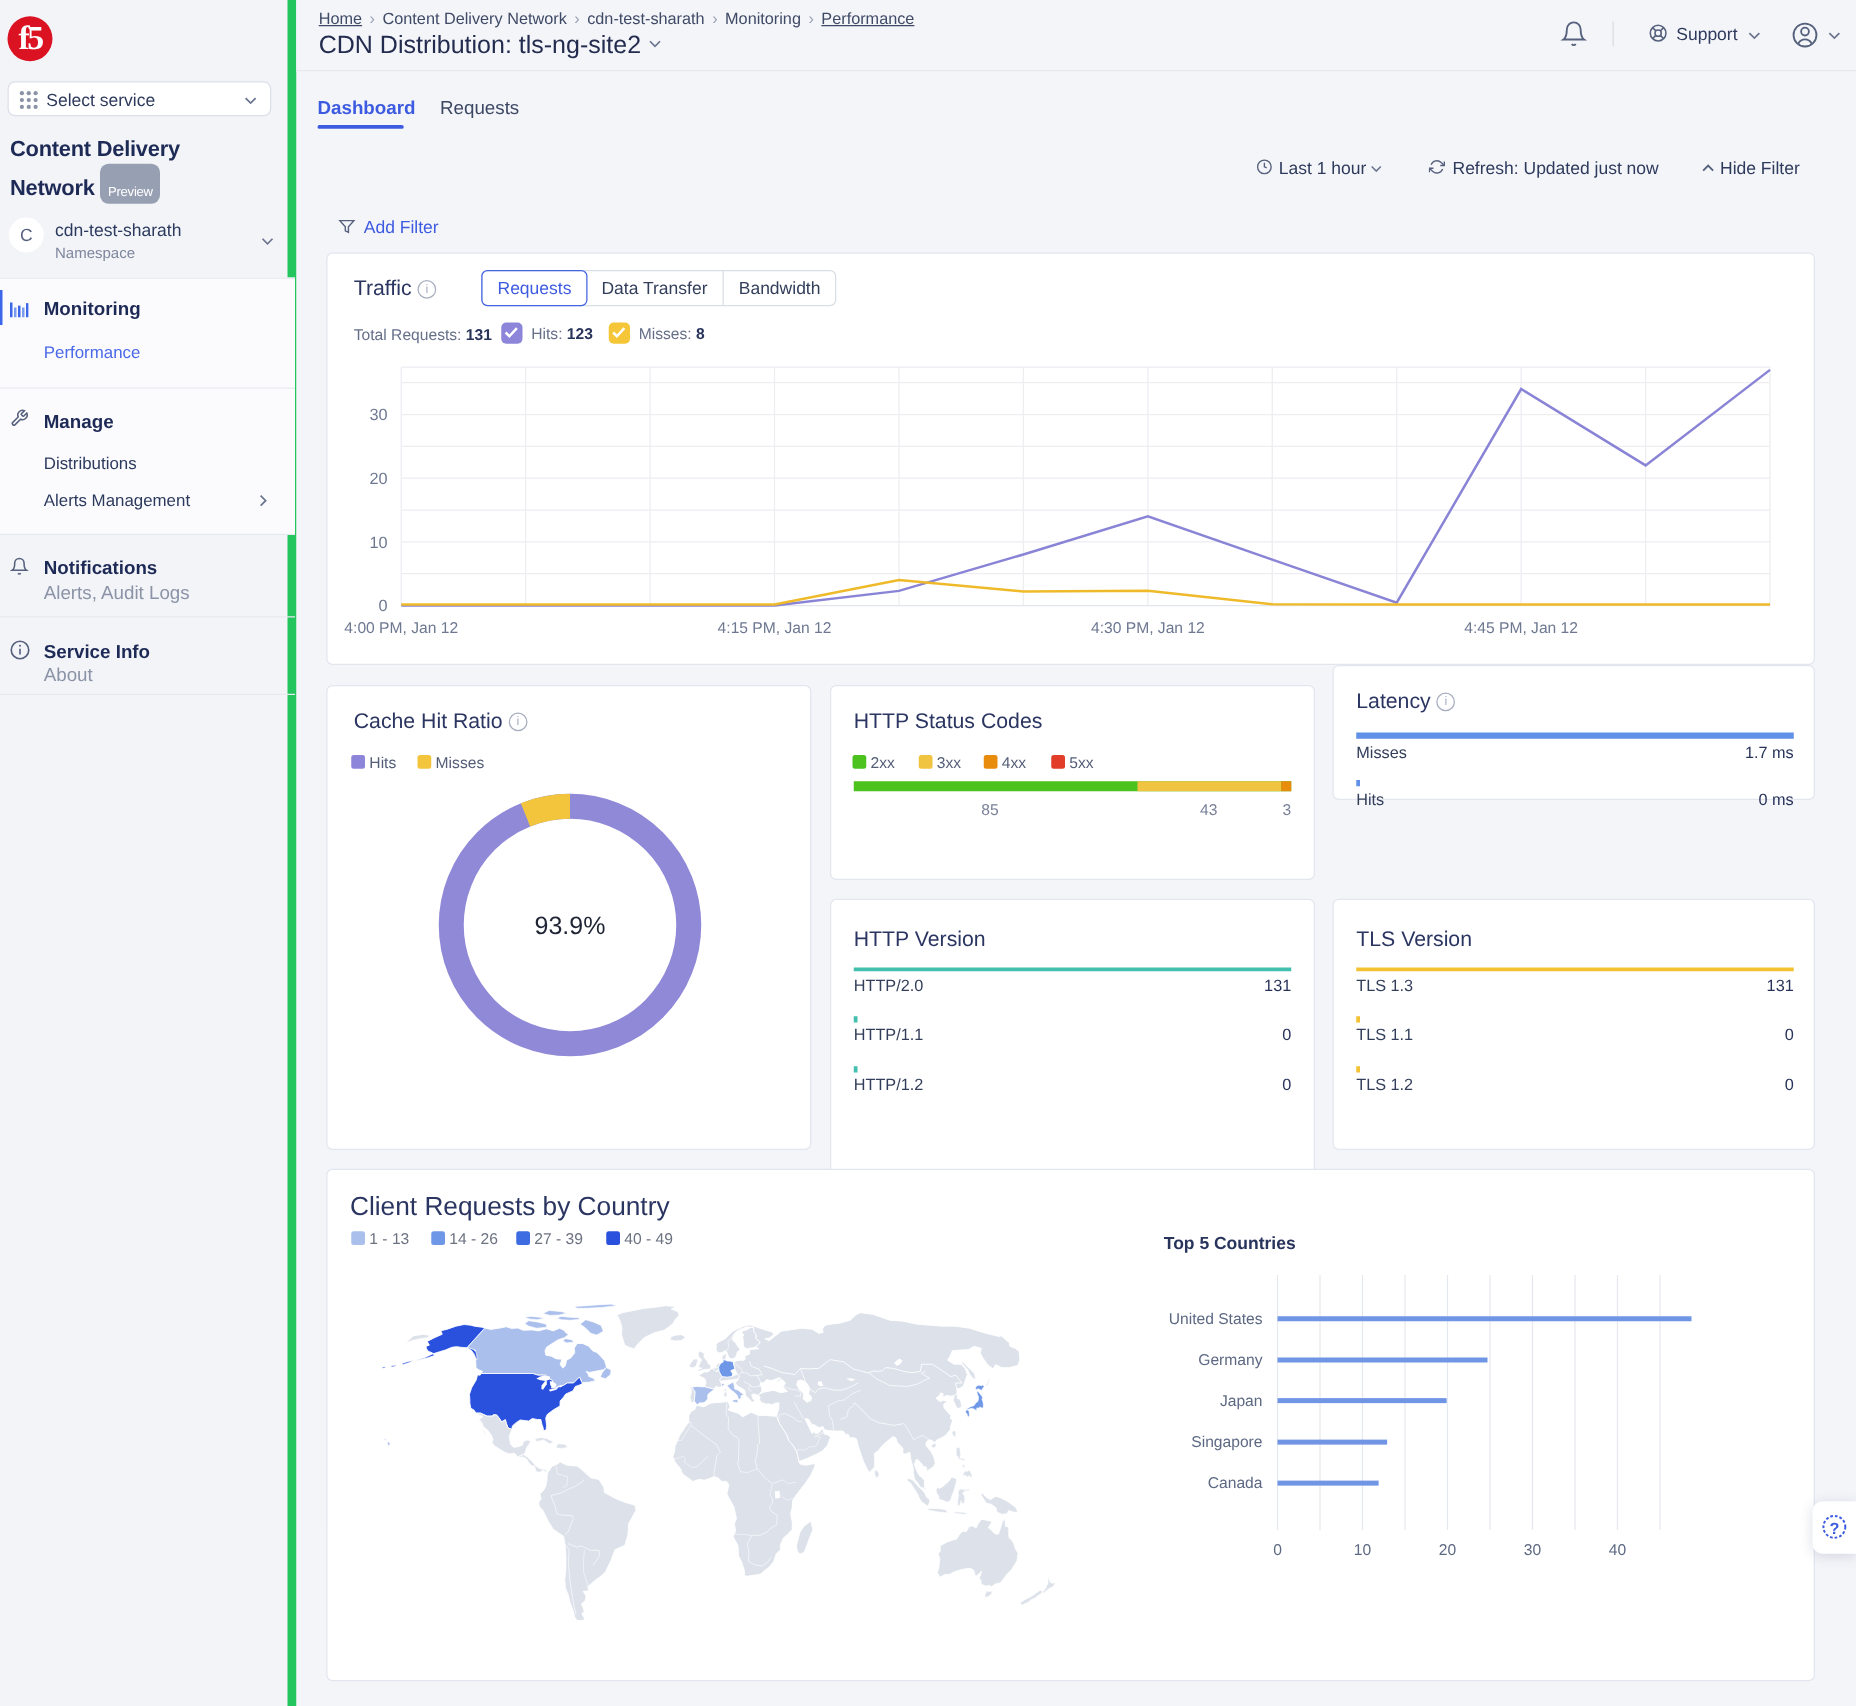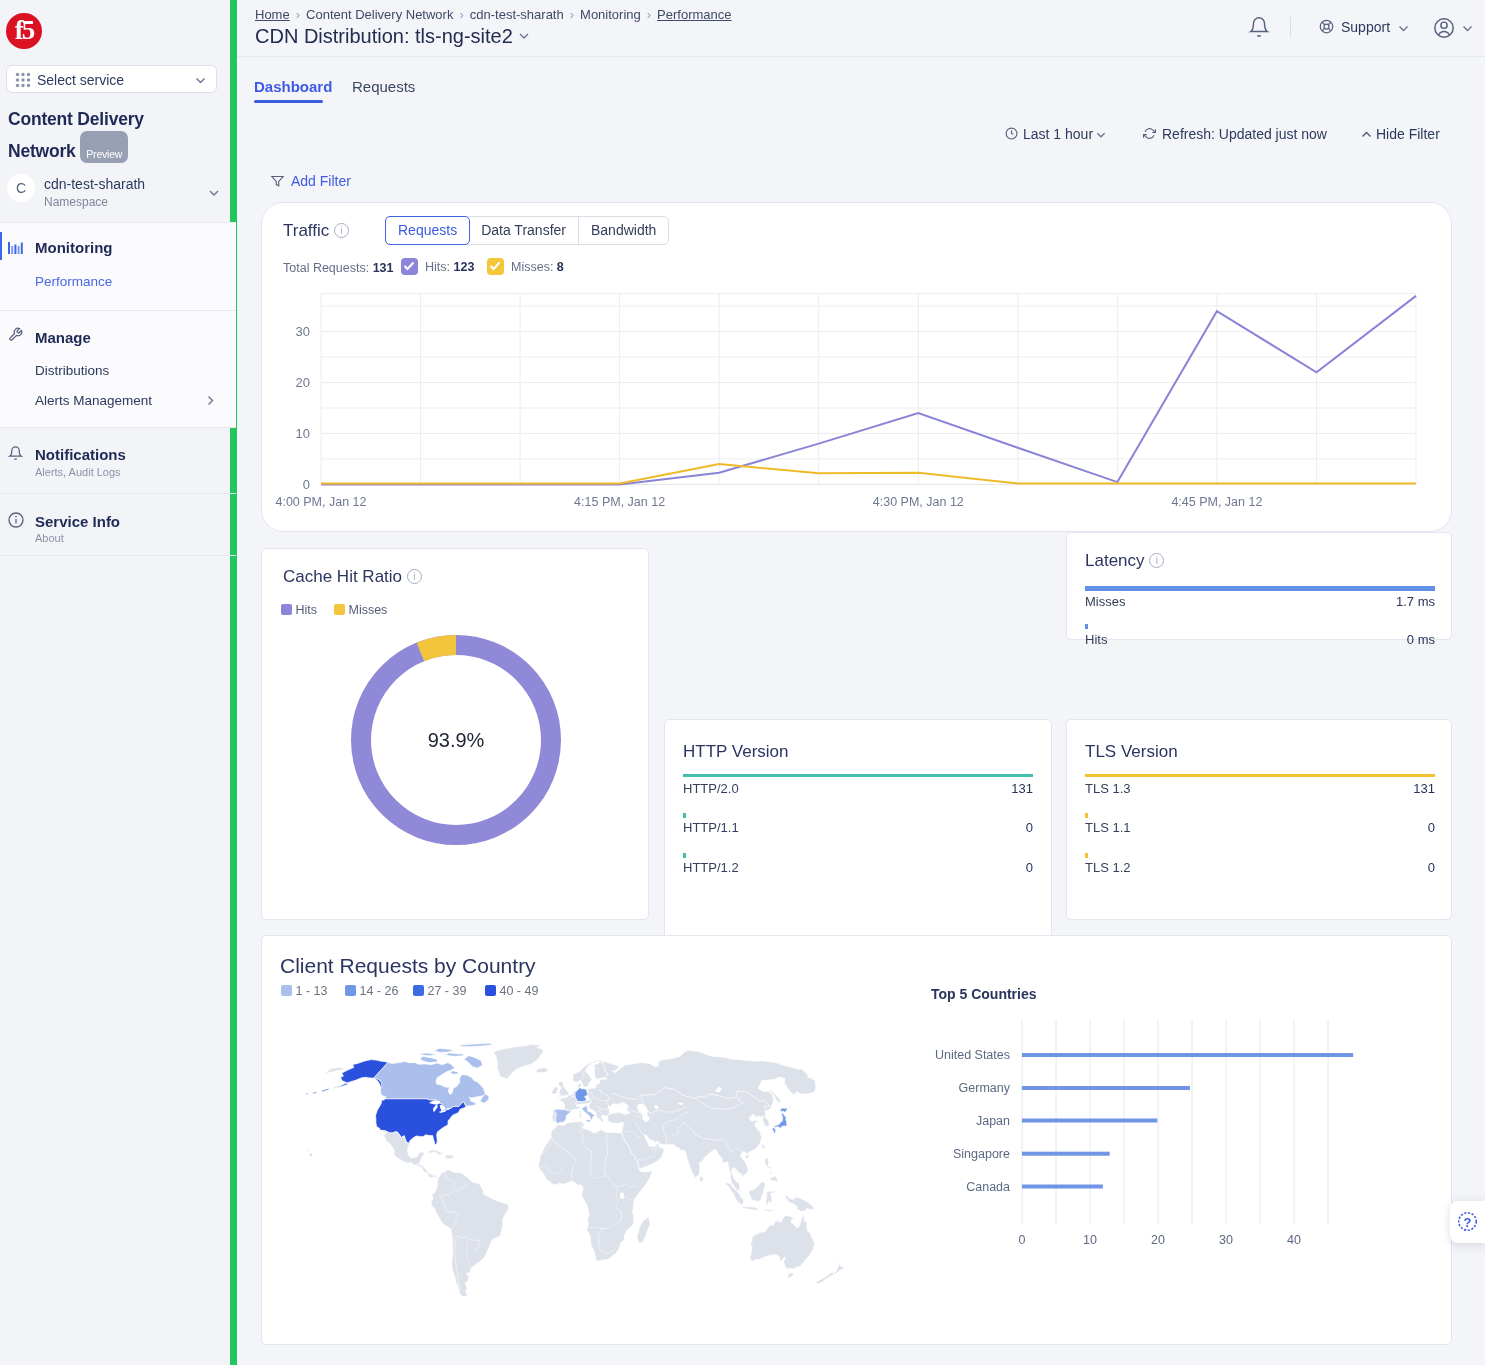--- a/index.html
+++ b/index.html
@@ -16,21 +16,21 @@
 #selbox .lbl { position:absolute; left:30px; top:6px; font-size:14px; color:#2e3a5c; }
 #cdntitle { position:absolute; left:8px; top:107px; width:220px; font-size:17.5px; line-height:24px; font-weight:bold; color:#1e2a56; letter-spacing:-0.2px; }
 .pill { display:inline-block; background:#979fb2; color:#fff; font-size:10.5px; font-weight:normal; line-height:14px; height:14px; padding:16px 6px; border-radius:7px; vertical-align:-1px; }
 #nsrow { position:absolute; left:0; top:170px; width:236px; height:52px; }
 #nsrow .avatar { position:absolute; left:7px; top:4px; width:28px; height:28px; border-radius:50%; background:#fff; color:#56617d; font-size:14px; text-align:center; line-height:28px; }
 #nsrow .nm { position:absolute; left:44px; top:6px; font-size:14px; color:#2c3a5e; }
 #nsrow .ns { position:absolute; left:44px; top:25px; font-size:12px; color:#7d869c; }
 .sideicon { position:absolute; left:8px; }
 .sidehead { position:absolute; left:35px; font-size:15px; font-weight:bold; color:#1e2a56; }
 .sidesub  { position:absolute; left:35px; font-size:13.5px; color:#2c3a5e; }
-.sidemut  { position:absolute; left:35px; font-size:11px; color:#8b93a7; }
+.sidemut  { position:absolute; left:35px; font-size:15px; color:#8b93a7; }
 #mon-ind { position:absolute; left:0; top:232px; width:2px; height:28px; background:#3c67e8; }
 
 #hdr { position:absolute; left:237px; top:0; width:1248px; height:57px; background:#f4f5f9; border-bottom:1px solid #e6e8ef; }
 #crumbs { position:absolute; left:18px; top:7px; font-size:13px; color:#3f4a66; }
 #crumbs a { color:#3f4a66; text-decoration:underline; }
 #crumbs .sep { color:#9aa2b5; margin:0 6px; }
 #ptitle { position:absolute; left:18px; top:25px; font-size:20px; color:#232c4e; }
 .hicon { position:absolute; top:16px; }
 
 #tabs { position:absolute; left:254px; top:78px; font-size:15px; }
@@ -180,21 +180,21 @@
   <svg class="abs" style="left:1361px; top:129px" width="11" height="11" viewBox="0 0 11 11" fill="none" stroke="#56617d" stroke-width="1.5">
       <path d="M1.5 7.5 L5.5 3.5 L9.5 7.5"></path>
     </svg>
   <div class="flt" style="left:1376px; top:126px;">Hide Filter</div>
 
   <svg class="abs" style="left:270px; top:174px" width="15" height="15" viewBox="0 0 24 24" fill="none" stroke="#56617d" stroke-width="1.8">
       <path d="M3 4h18l-7 8v7l-4-2v-5L3 4z"></path>
     </svg>
     <div id="addfilter">Add Filter</div>
 
-  <div class="card" id="traffic" style="left:261px; top:202px; width:1191px; height:330px;border-radius:22px;">
+  <div class="card" id="traffic" style="left:261px; top:202px; width:1191px; height:330px;">
     <div class="ctitle" style="left:21px; top:18px;">Traffic <span class="info">i</span></div>
     <div class="seg" style="left:123px; top:13px;">
         <div class="on">Requests</div>
         <div>Data Transfer</div>
         <div>Bandwidth</div>
       </div>
     <div class="abs csmall" style="left:21px; top:58px; color:#656f88;">Total Requests: <span class="num">131</span></div>
     <div class="abs csmall" style="left:139px; top:55px; color:#656f88;"><span class="cbx" style="background:#8c85d9;"><svg width="12" height="10" viewBox="0 0 12 10" fill="none" stroke="#fff" stroke-width="2">
             <path d="M1.5 5 L4.5 8 L10.5 1.5"></path>
           </svg></span>Hits: <span class="num">123</span></div>
@@ -240,20 +240,33 @@
     <div class="ctitle" style="left:21px; top:18px;">Cache Hit Ratio <span class="info">i</span></div>
     <div class="abs csmall" style="left:19px; top:54px; color:#545e77;"><span class="legsq" style="background:#8c85d9;"></span> Hits</div>
     <div class="abs csmall" style="left:72px; top:54px; color:#545e77;"><span class="legsq" style="background:#f2c53d;"></span> Misses</div>
     <svg class="abs" style="left:78px; top:76px;" width="230" height="230">
       <circle cx="116" cy="115" r="95" fill="none" stroke="#9089d8" stroke-width="20"></circle>
       <path d="M 80.4 26.9 A 95 95 0 0 1 116 20" fill="none" stroke="#f2c53d" stroke-width="20"></path>
       <text x="116" y="122" font-size="20px" fill="#1f2535" text-anchor="middle">93.9%</text>
     </svg>
   </div>
 
+  <div class="card" style="left:664px; top:548px; width:388px; height:156px;">
+    <div class="ctitle" style="left:18px; top:18px;">HTTP Status Codes</div>
+    <div class="abs csmall" style="left:17px; top:54px; color:#545e77;"><span class="legsq" style="background:#4cc21e;"></span> 2xx</div>
+    <div class="abs csmall" style="left:70px; top:54px; color:#545e77;"><span class="legsq" style="background:#f0c440;"></span> 3xx</div>
+    <div class="abs csmall" style="left:122px; top:54px; color:#545e77;"><span class="legsq" style="background:#e78c0c;"></span> 4xx</div>
+    <div class="abs csmall" style="left:176px; top:54px; color:#545e77;"><span class="legsq" style="background:#e23d28;"></span> 5xx</div>
+    <div class="abs" style="left:18px; top:76px; width:350px; height:8px; background:#4cc21e;"></div>
+    <div class="abs" style="left:245px; top:76px; width:115px; height:8px; background:#f0c440;"></div>
+    <div class="abs" style="left:360px; top:76px; width:8px; height:8px; background:#e78c0c;"></div>
+    <div class="abs cmut" style="left:120px; top:92px;">85</div>
+    <div class="abs cmut" style="left:295px; top:92px;">43</div>
+    <div class="abs cmut" style="left:361px; top:92px;">3</div>
+  </div>
 
   <div class="card" style="left:1066px; top:532px; width:386px; height:108px;">
     <div class="ctitle" style="left:18px; top:18px;">Latency <span class="info">i</span></div>
     <div class="abs" style="left:18px; top:53px; width:350px; height:5px; background:#6090e8;"></div>
     <div class="vrow-lbl" style="left:18px; top:61px;">Misses</div>
     <div class="vrow-val" style="left:268px; top:61px; width:100px;">1.7 ms</div>
     <div class="abs" style="left:18px; top:91px; width:3px; height:5px; background:#6090e8;"></div>
     <div class="vrow-lbl" style="left:18px; top:99px;">Hits</div>
     <div class="vrow-val" style="left:268px; top:99px; width:100px;">0 ms</div>
   </div>

